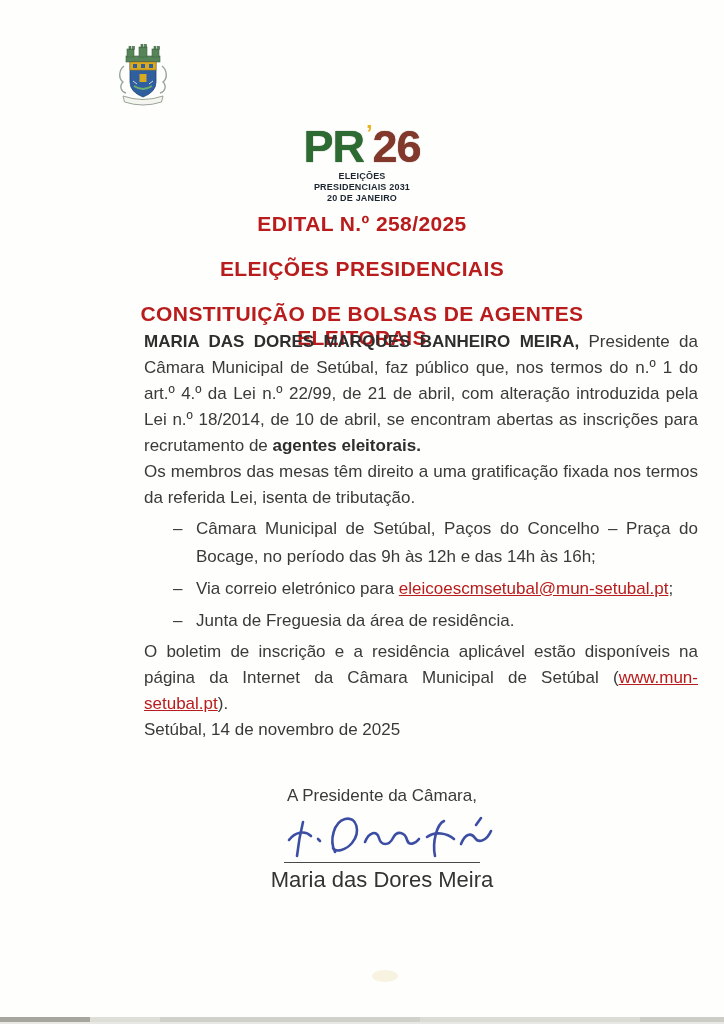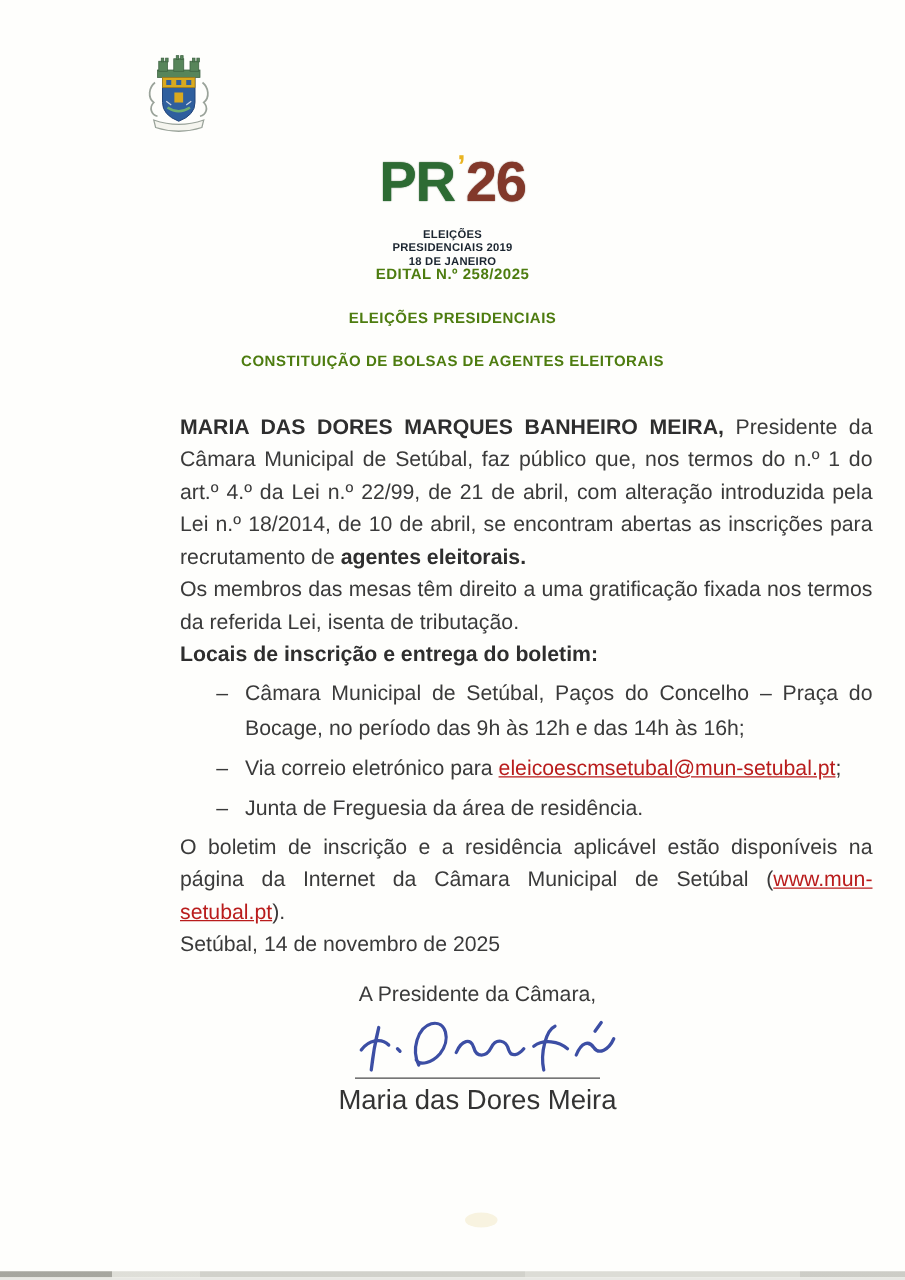--- a/index.html
+++ b/index.html
@@ -9,25 +9,25 @@
     overflow:hidden;margin:0 auto;
   }
   
   .crest{position:absolute;left:116px;top:44px;width:54px;height:62px;}
   
   .logo-block{position:absolute;top:112px;left:0;right:0;text-align:center;}
   .logo-line{font-weight:bold;font-size:45px;line-height:44px;letter-spacing:-1px;}
   .logo-pr{color:#2d6b33;text-shadow:0 0 1px #1c4a22;}
   .logo-apos{color:#e9b421;font-size:24px;vertical-align:20px;margin:0 1px 0 2px;}
   .logo-year{color:#82382a;text-shadow:0 0 1px #5e2418;}
-  .logo-sub{margin-top:14px;font-size:9px;font-weight:bold;line-height:11px;
+  .logo-sub{margin-top:2px;font-size:9px;font-weight:bold;line-height:11px;
     color:#1b2530;letter-spacing:.2px;}
   
   .titles{position:absolute;top:212px;left:85px;width:554px;text-align:center;}
-  .titles .h{font-size:12px;font-weight:bold;color:#4d7c0f;letter-spacing:.4px;
+  .titles .h{font-size:21px;font-weight:bold;color:#b91c1c;letter-spacing:.4px;
     margin:0 0 21px 0;}
   
   .doc-body{position:absolute;top:329px;left:108px;width:554px;
     font-size:17px;line-height:26px;margin-left:36px;}
   .doc-body p{margin:0;text-align:justify;}
   .b{font-weight:bold;color:#2e2e2e;}
   .doc-link{color:#b91c1c;text-decoration:underline;}
   .bullets{margin:4px 0 0 0;padding:0;list-style:none;}
   .bullets li{position:relative;padding-left:52px;line-height:28px;
     margin-bottom:4px;text-align:justify;}
@@ -84,37 +84,36 @@
       </g>
 
       <path d="M7,52 q20,7 40,0 l-1.5,6 q-18.5,6 -37,0 z" fill="#f5f5ef" stroke="#9aa39a" stroke-width="1"></path>
     </svg>
   </div>
 
   <div class="logo-block">
     <div class="logo-line"><span class="logo-pr">PR</span><span class="logo-apos">’</span><span class="logo-year">26</span></div>
     <div class="logo-sub">
       <div>ELEIÇÕES</div>
-      <div>PRESIDENCIAIS 2019</div>
-      <div>18 DE JANEIRO</div>
+      <div>PRESIDENCIAIS 2031</div>
+      <div>20 DE JANEIRO</div>
     </div>
   </div>
 
   <div class="titles">
     <div class="h">EDITAL N.º 258/2025</div>
     <div class="h">ELEIÇÕES PRESIDENCIAIS</div>
     <div class="h">CONSTITUIÇÃO DE BOLSAS DE AGENTES ELEITORAIS</div>
   </div>
 
   <div class="doc-body">
     <p><span class="b">MARIA DAS DORES MARQUES BANHEIRO MEIRA,</span><span> Presidente da Câmara Municipal de Setúbal, faz público que, nos termos do n.º 1 do art.º 4.º da Lei n.º 22/99, de 21 de abril, com alteração introduzida pela Lei n.º 18/2014, de 10 de abril, se encontram abertas as inscrições para recrutamento de </span><span class="b">agentes eleitorais.</span></p>
 
     <p>Os membros das mesas têm direito a uma gratificação fixada nos termos da referida Lei, isenta de tributação.</p>
 
-    <p class="b">Locais de inscrição e entrega do boletim:</p>
 
     <ul class="bullets">
       <li>
         <span class="dash">–</span>
         <span>Câmara Municipal de Setúbal, Paços do Concelho – Praça do Bocage, no período das 9h às 12h e das 14h às 16h;</span>
       </li>
       <li>
         <span class="dash">–</span>
         <span>Via correio eletrónico para </span><a href="#" class="doc-link">eleicoescmsetubal@mun-setubal.pt</a><span>;</span>
       </li>

